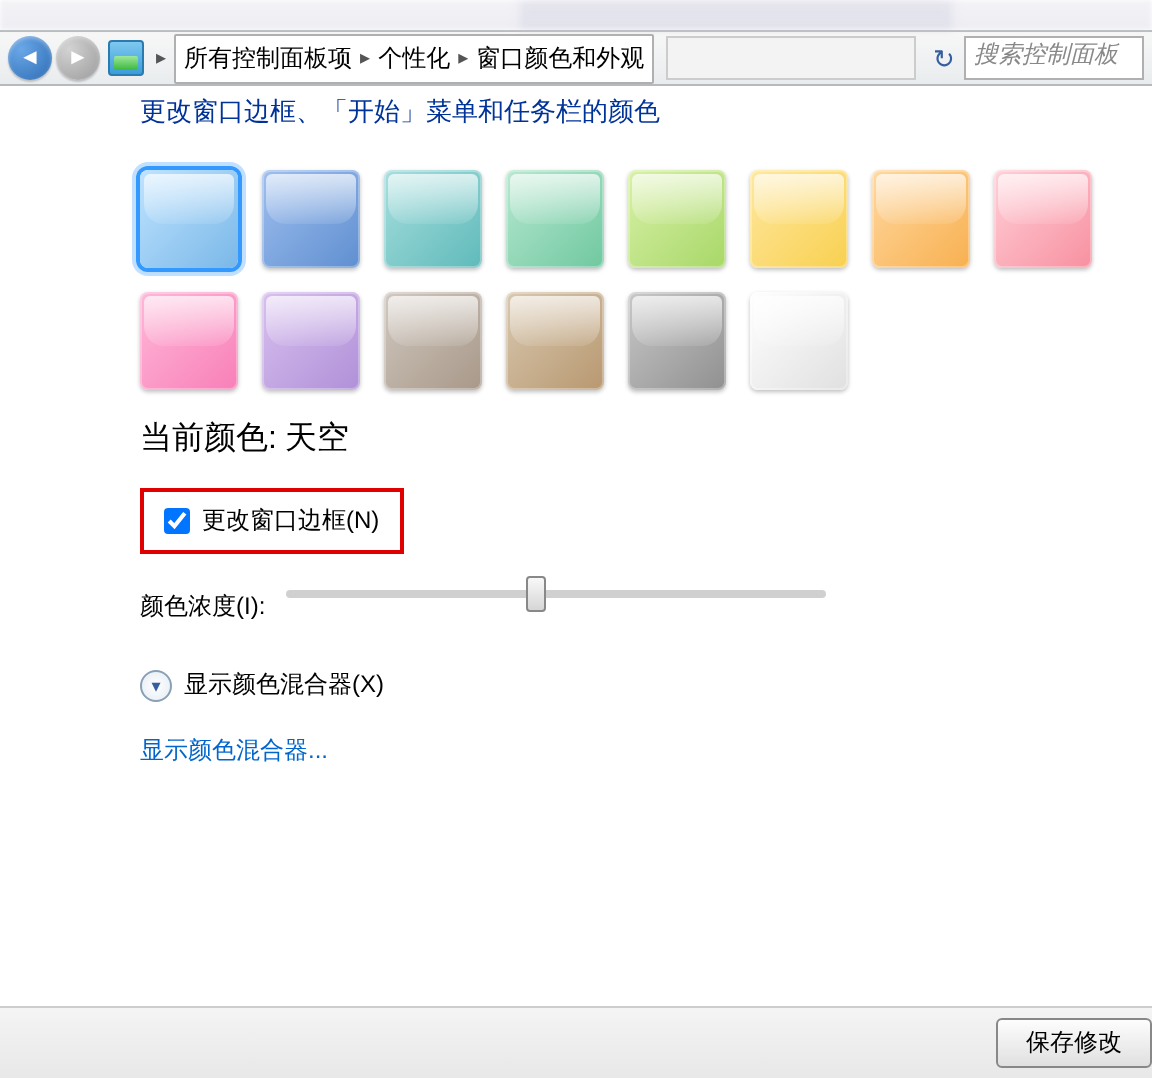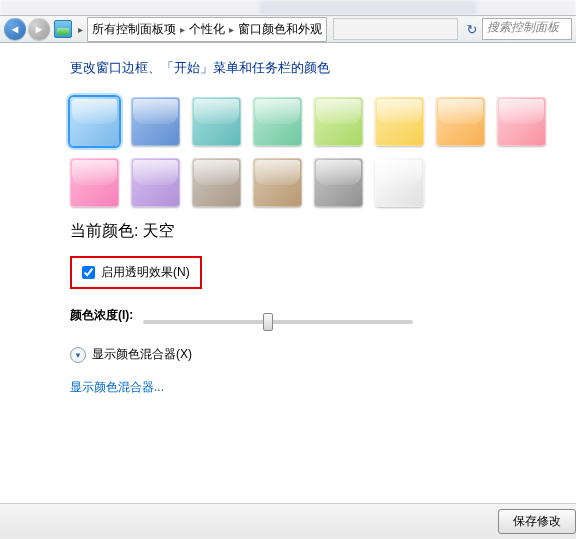--- a/index.html
+++ b/index.html
@@ -9,30 +9,30 @@
 .nav-btn { width: 22px; height: 22px; border-radius: 50%; background: radial-gradient(circle at 30% 30%, #6aa7e8, #2d6cb3); display: flex; align-items: center; justify-content: center; color: #fff; font-size: 11px; box-shadow: inset 0 1px 2px rgba(255,255,255,.4), 0 1px 1px rgba(0,0,0,.2); }
 .nav-btn.disabled { background: radial-gradient(circle at 30% 30%, #d3d3d3, #9a9a9a); }
 .folder-icon { width: 18px; height: 18px; background: linear-gradient(#7ec8f0,#3a9dd8); border: 1px solid #2a7bb0; border-radius: 2px; margin: 0 2px; position: relative; }
 .folder-icon::after { content:""; position:absolute; bottom:2px; left:2px; width:12px; height:7px; background: linear-gradient(#9de89d,#3cb83c); border-radius:1px; }
 .breadcrumb { flex: none; display: flex; align-items: center; height: 25px; background: #fff; border: 1px solid #b0b0b0; padding: 0 2px; gap: 0; border-radius: 1px; }
 .breadcrumb span.sep { color: #555; padding: 0 2px; font-size: 10px; }
 .breadcrumb .crumb { color: #000; padding: 0 2px; cursor: pointer; }
 .spacer { flex: 1; height: 22px; background: #f3f3f3; border: 1px solid #ccc; margin: 0 4px; }
 .refresh-glyph { width:16px; height:16px; display:flex; align-items:center; justify-content:center; color:#355f9e; font-size:13px; }
 .search-box { height: 22px; border: 1px solid #b0b0b0; background: #fff; display: flex; align-items: flex-start; padding: 0 4px; min-width: 90px; color: #888; font-style: italic; }
-.content { padding: 16px 18px 0 70px; position: relative; }
+.content { padding: 4px 18px 0 70px; position: relative; }
 h1 { font-size: 13px; color: #003399; font-weight: normal; margin-bottom: 20px; }
 .color-grid { display: flex; flex-wrap: wrap; gap: 12px; width: 490px; margin-bottom: 14px; }
 .swatch { width: 49px; height: 49px; border-radius: 4px; position: relative; cursor: pointer; box-shadow: 0 1px 2px rgba(0,0,0,.25), inset 0 0 0 1px rgba(255,255,255,.3); }
 .swatch.selected { box-shadow: 0 0 0 2px #3399ff, 0 0 0 4px rgba(51,153,255,.3), 0 1px 2px rgba(0,0,0,.2); }
 .swatch::after { content:""; position:absolute; top:2px; left:2px; right:2px; height:50%; border-radius:3px 3px 10px 10px; background: linear-gradient(rgba(255,255,255,.7),rgba(255,255,255,.1)); }
 .current-color { margin: 4px 0 10px 0; color: #000; font-size: 16px; display:flex; gap:4px; }
 .transparency-box { border: 2px solid #e00000; padding: 6px 10px; display: inline-flex; align-items: center; gap: 6px; margin: 4px 0 18px 0; }
 .transparency-box input { width:13px; height:13px; }
-.slider-row { display: flex; align-items: flex-end; gap: 10px; margin-bottom: 22px; font-weight: bold; }
+.slider-row { display: flex; align-items: flex-start; gap: 10px; margin-bottom: 22px; }
 .slider-label { white-space: nowrap; }
 .slider-track { position: relative; width: 270px; height: 4px; background: #d0d0d0; border-radius: 2px; }
 .slider-thumb { position: absolute; top: -7px; left: 120px; width: 10px; height: 18px; background: linear-gradient(#f8f8f8,#d6d6d6); border:1px solid #888; border-radius:2px; }
 .expander { display: flex; align-items: center; gap: 6px; margin-bottom: 16px; cursor: pointer; }
 .exp-arrow { width: 16px; height: 16px; border-radius: 50%; border: 1px solid #8aa0b7; display: flex; align-items: center; justify-content: center; font-size: 9px; color: #355f9e; background: radial-gradient(#fff,#e4ecf4); }
 .link { color: #0066cc; cursor: pointer; }
 .bottom-bar { position: absolute; bottom: 0; left: 0; right: 0; height: 36px; background: linear-gradient(#f4f4f4,#e8e8e8); border-top: 1px solid #ccc; display: flex; align-items: center; justify-content: flex-end; }
 .save-btn { padding: 3px 14px; border: 1px solid #888; background: linear-gradient(#fdfdfd,#e0e0e0); border-radius: 3px; cursor: pointer; font-family:inherit; font-size:12px; }
 .addr-blur { position:absolute; top:0; left:260px; right:100px; height:15px; background: rgba(200,200,220,.3); filter: blur(2px); }
 </style>
@@ -85,21 +85,21 @@
       <div class="swatch" title="霜白" style="background: linear-gradient(135deg, rgb(255, 255, 255), rgb(224, 224, 224));"></div>
     </div>
 
   <div class="current-color">
     <span>当前颜色:</span>
     <span>天空</span>
   </div>
 
   <div class="transparency-box">
     <input type="checkbox" id="transp" checked="" style="">
-    <label for="transp">启用透明效果(N)</label>
+    <label for="transp">更改窗口边框(N)</label>
   </div>
 
   <div class="slider-row">
     <span class="slider-label">颜色浓度(I):</span>
     <div class="slider-track">
       <div class="slider-thumb"></div>
     </div>
   </div>
 
   <div class="expander">

